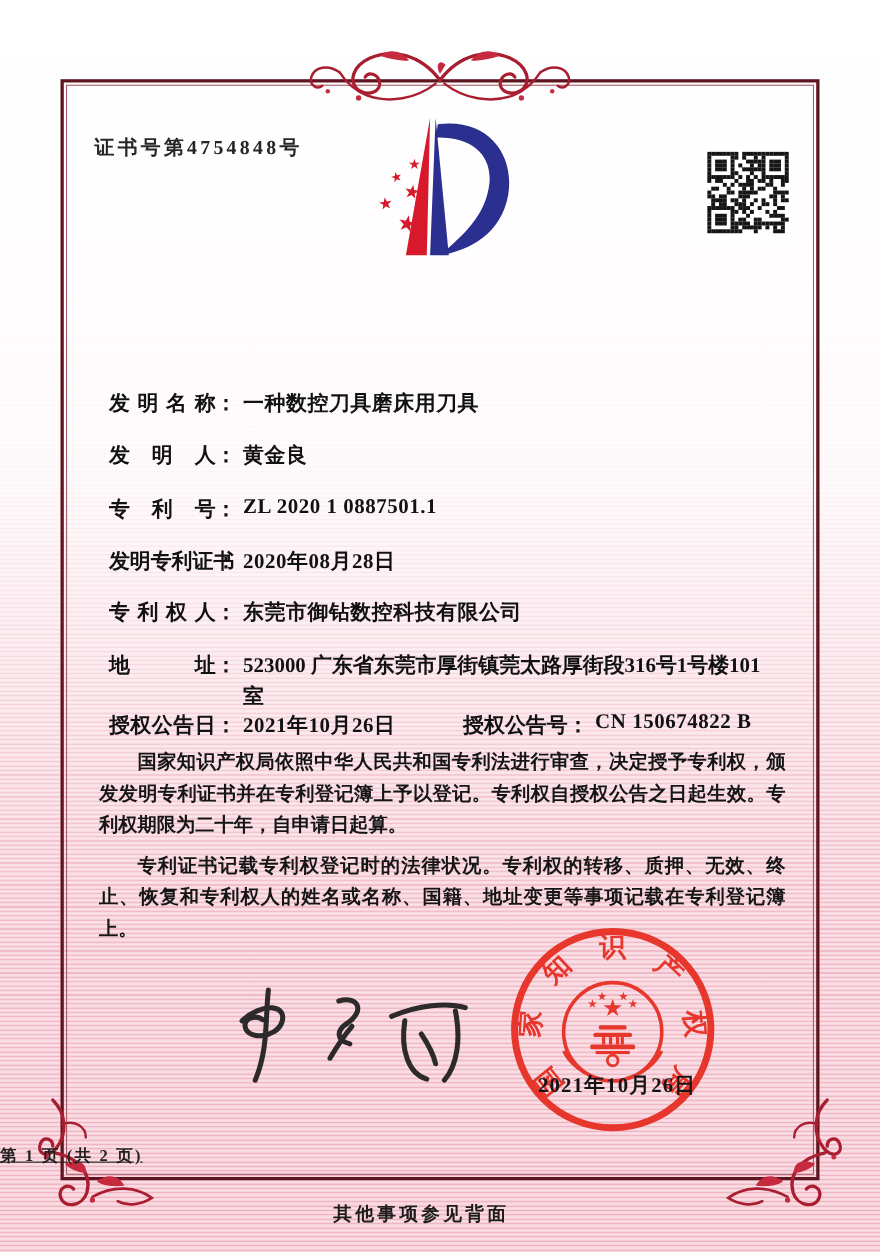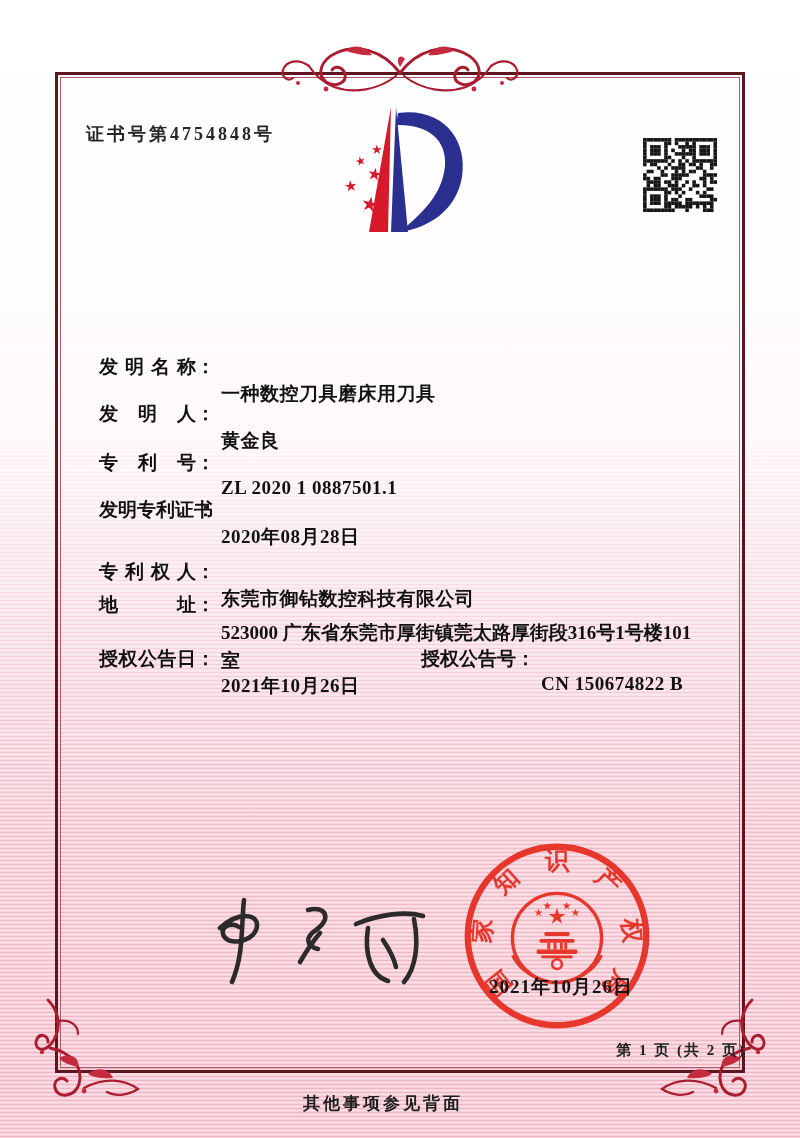--- a/index.html
+++ b/index.html
@@ -29,40 +29,40 @@
   .qr { position:absolute; left:636px; top:131px; width:88px; height:88px; }
   .title {
     position:absolute; left:0; width:800px; top:260px; text-align:center;
     font-size:41px; font-weight:700; color:#1c1c1c;
     letter-spacing:24px; text-indent:24px; white-space:nowrap;
   }
   .fields { position:absolute; left:99px; top:354px; width:620px; font-size:19px; font-weight:700; color:#111; }
   .frow { position:absolute; left:0; white-space:nowrap; }
   .f-label { display:inline-block; width:97px; text-align:justify; text-align-last:justify; vertical-align:top; }
   .f-colon { display:inline-block; vertical-align:top; }
-  .f-value { display:inline-block; margin-left:6px; vertical-align:top; letter-spacing:.5px;margin-top:27px; }
+  .f-value { display:inline-block; margin-left:6px; vertical-align:top; letter-spacing:.5px; }
   .f-value.wrap { white-space:normal; width:478px; line-height:28px; letter-spacing:0; }
   .pair2 { position:absolute; left:322px; top:0; white-space:nowrap; }
   .paras {
     position:absolute; left:90px; top:678px; width:624px;
     font-size:17.5px; font-weight:700; color:#151515; line-height:1.63;
     text-align:justify;
   }
   .paras p { text-indent:2em; margin-bottom:9px; }
   .signer { position:absolute; left:88px; top:922px; font-size:19px; font-weight:700; color:#1d1d1d; }
   .signer .name { margin-top:17px; letter-spacing:2px; }
   .signature { position:absolute; left:208px; top:886px; width:230px; height:108px; }
   .seal { position:absolute; left:460px; top:839px; width:194px; height:194px; }
   .seal-date {
     position:absolute; left:489px; top:974px; z-index:5; font-size:19px; font-weight:700;
     color:#141414; letter-spacing:1px;
   }
   .page-indicator {
-    position:absolute; left:0; width:746px; top:1041px; text-align:right;
-    font-size:15px; font-weight:700; color:#222; letter-spacing:2px;
+    position:absolute; left:0; width:746px; top:1041px; text-align:left;
+    font-size:15px; font-weight:700; color:#222; letter-spacing:2px;text-decoration:underline;
   }
   .footer-note {
     position:absolute; left:0; width:766px; top:1092px; text-align:center;
     font-size:17px; font-weight:700; color:#1d1d1d; letter-spacing:3px;
   }
   .orn { position:absolute; }
   .orn.top { left:278px; top:33px; width:244px; height:76px; }
   .orn.bl { left:26px; top:992px; width:118px; height:114px; }
   .orn.br { left:656px; top:992px; width:118px; height:114px; transform:scaleX(-1); }
 </style>
@@ -395,34 +395,38 @@
     </div>
     <div class="frow" style="top:47px;">
       <span class="f-label">发明人</span><span class="f-colon">：</span><span class="f-value">黄金良</span>
     </div>
     <div class="frow" style="top:96px;">
       <span class="f-label">专利号</span><span class="f-colon">：</span><span class="f-value">ZL 2020 1 0887501.1</span>
     </div>
     <div class="frow" style="top:143px;">
       <span class="f-label">发明专利证书</span><span class="f-colon">：</span><span class="f-value">2020年08月28日</span>
     </div>
-    <div class="frow" style="top:205px;">
+    <div class="frow" style="top:190px;">
       <span class="f-label">专利权人</span><span class="f-colon">：</span><span class="f-value">东莞市御钻数控科技有限公司</span>
     </div>
     <div class="frow" style="top:238px;">
       <span class="f-label">地址</span><span class="f-colon">：</span><span class="f-value wrap">523000 广东省东莞市厚街镇莞太路厚街段316号1号楼101室</span>
     </div>
     <div class="frow" style="top:292px;">
       <span class="f-label">授权公告日</span><span class="f-colon">：</span><span class="f-value">2021年10月26日</span>
       <span class="pair2">
         <span>授权公告号</span><span class="f-colon">：</span><span class="f-value">CN 150674822 B</span>
       </span>
     </div>
   </div>
 
+  <div class="paras">
+    <p>国家知识产权局依照中华人民共和国专利法进行审查，决定授予专利权，颁发发明专利证书并在专利登记簿上予以登记。专利权自授权公告之日起生效。专利权期限为二十年，自申请日起算。</p>
+    <p>专利证书记载专利权登记时的法律状况。专利权的转移、质押、无效、终止、恢复和专利权人的姓名或名称、国籍、地址变更等事项记载在专利登记簿上。</p>
+  </div>
 
 
   <svg class="signature" viewBox="0 0 230 108">
     <g stroke="#1c1c1c" stroke-width="4.6" fill="none" stroke-linecap="round" stroke-linejoin="round" opacity=".92">
       <path d="M36,14 C33,40 36,68 24,96"></path>
       <path d="M12,42 C32,24 54,28 48,44 C43,57 18,60 15,48 C13,40 24,36 31,41"></path>
       <path d="M100,24 C118,19 124,33 108,44 C97,51 98,60 110,63"></path>
       <path d="M92,76 C99,64 106,54 112,47"></path>
       <path d="M148,38 C172,28 198,25 215,30"></path>
       <path d="M160,42 C156,68 163,90 180,95"></path>

